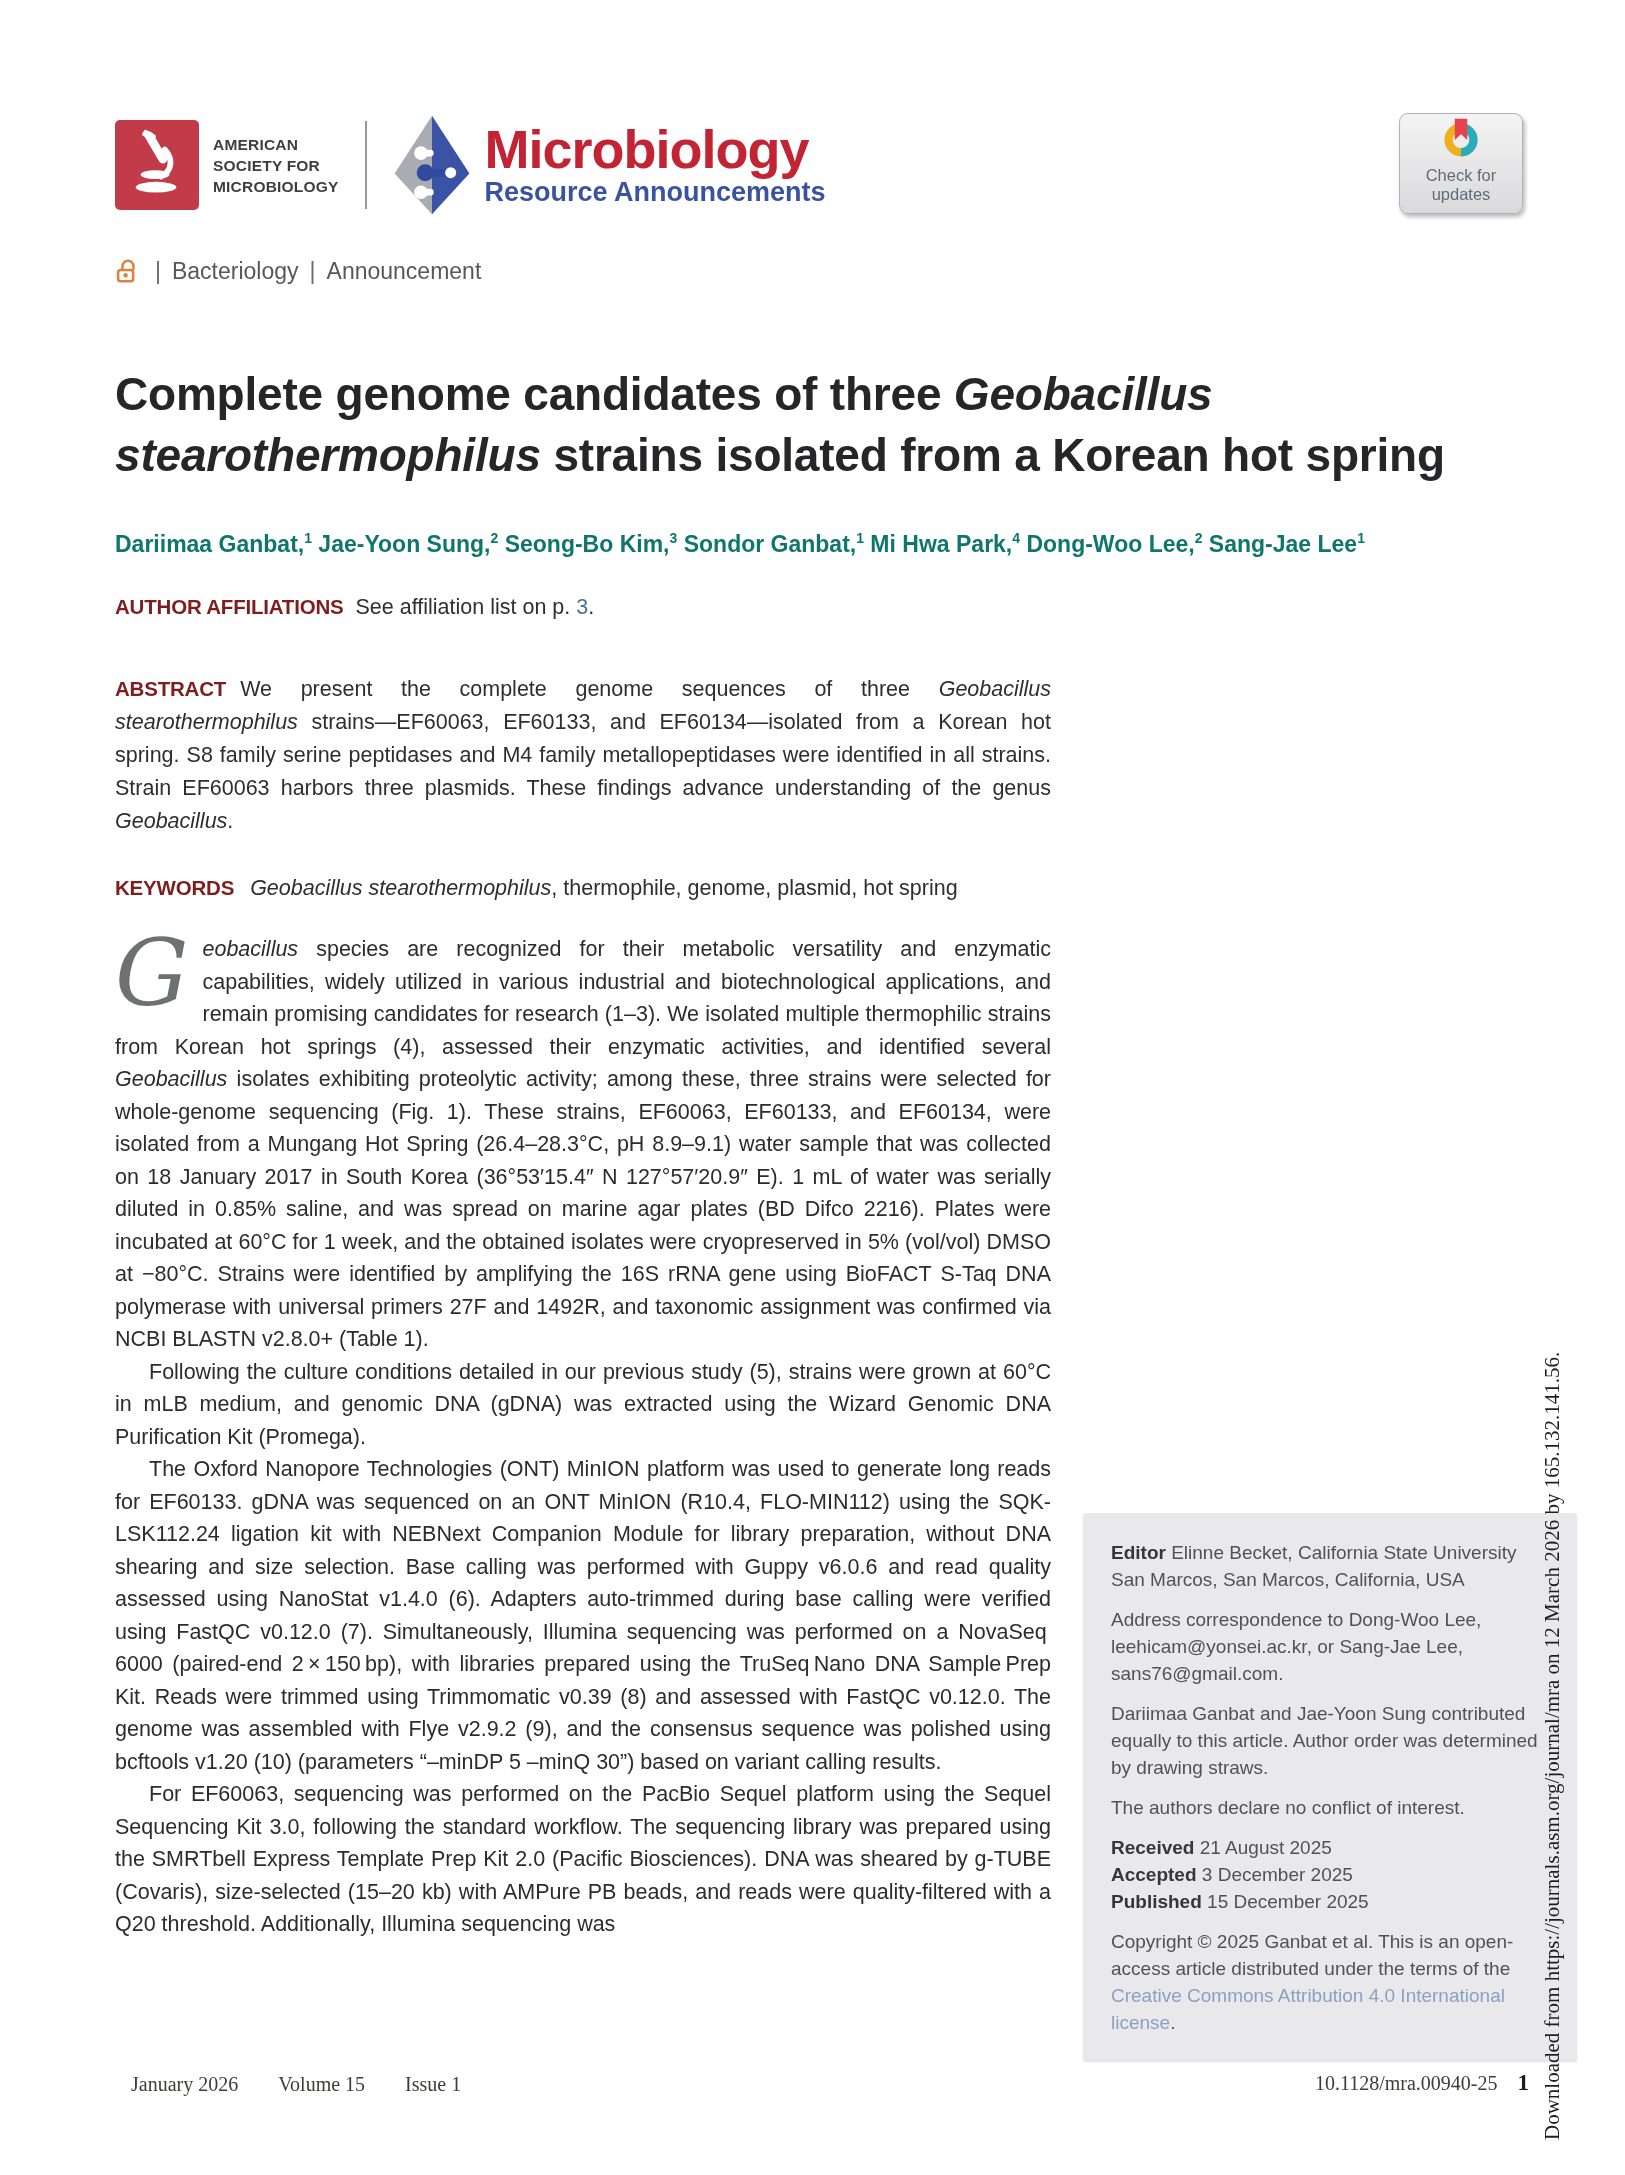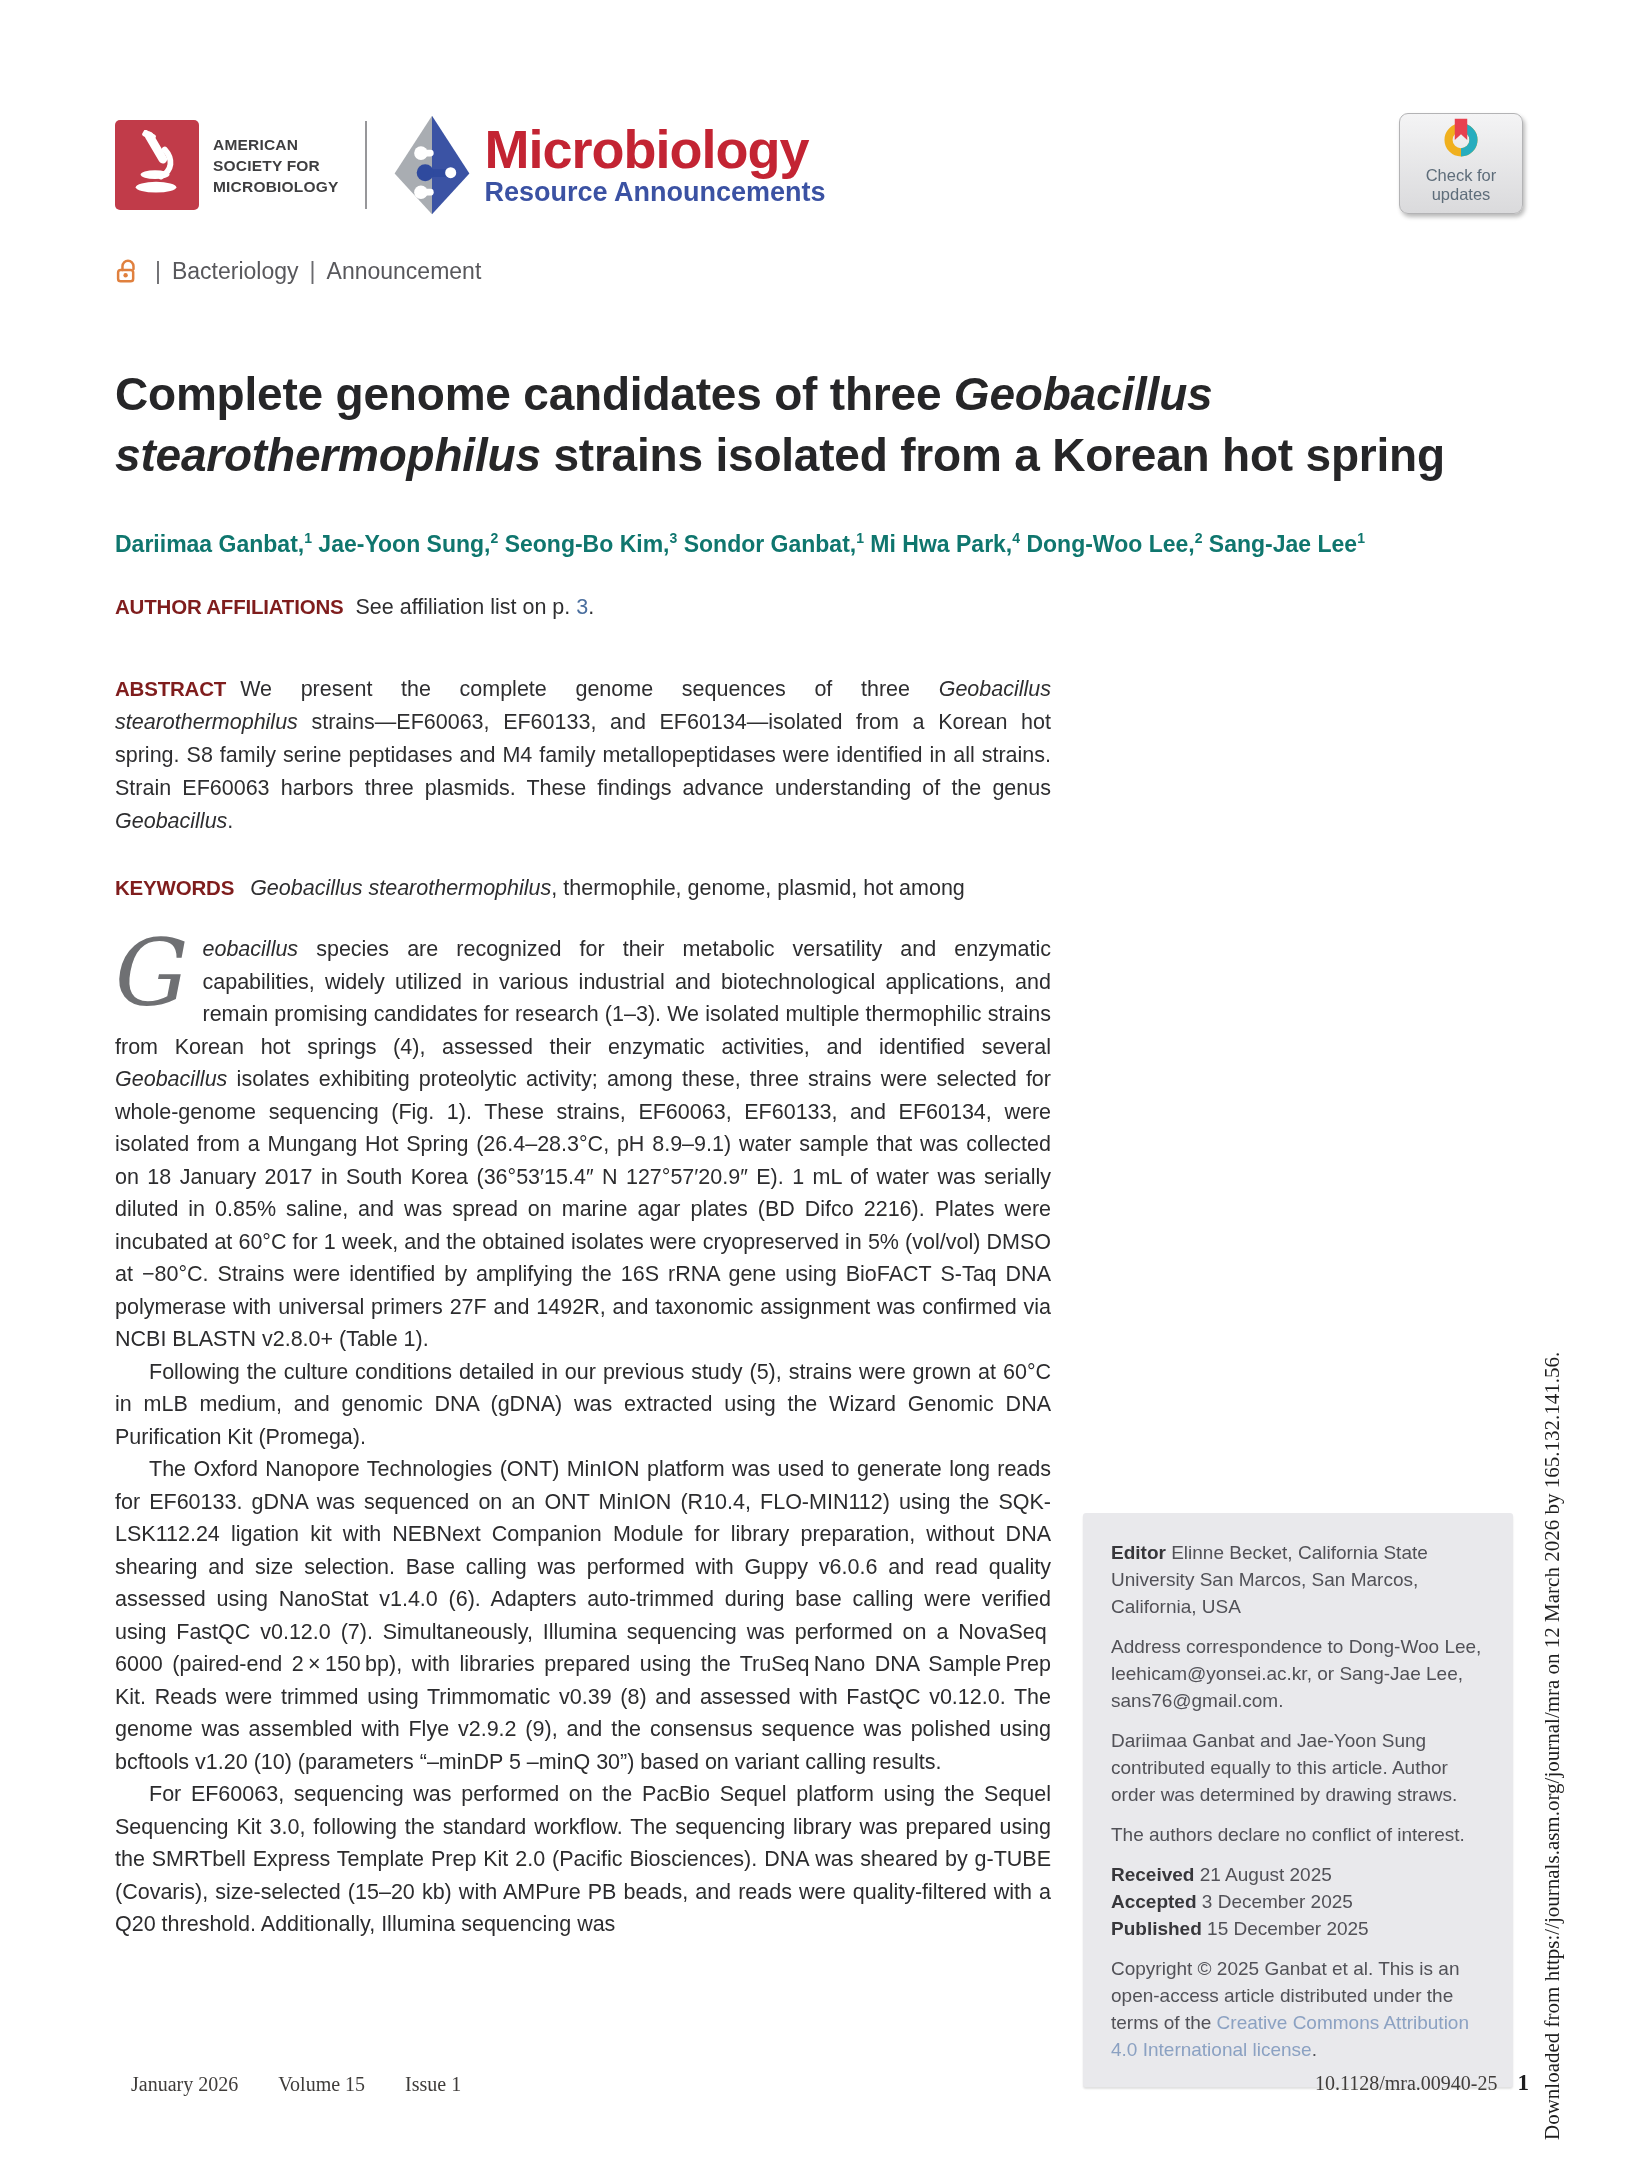--- a/index.html
+++ b/index.html
@@ -51,21 +51,21 @@
   .keywords .lbl-red{font-size:20.5px;margin-right:16px;}
   .bodyp{font-size:21.5px;line-height:32.5px;text-align:justify;color:#2c2c2e;margin:0;}
   .bodyp.indent{text-indent:34px;}
   .dropcap{
     float:left;font-family:"DejaVu Serif", serif;font-style:italic;font-weight:normal;
     font-size:92px;line-height:70px;color:#6f7073;margin:6px 14px 0 0;
   }
 
   
   .side-box{
-    position:absolute;left:1083px;top:1513px;width:430px;box-sizing:border-box;
+    position:absolute;left:1083px;top:1513px;width:494px;box-sizing:border-box;
     background:#e9e9ec;border-radius:3px;padding:26px 28px 24px 28px;
     font-size:19px;line-height:27px;color:#515157;
     box-shadow:0 2px 2px rgba(0,0,0,.12);
   }
   .side-box p{margin:0 0 13px 0;}
   .side-box p:last-child{margin-bottom:0;}
   .side-box b{color:#37373b;}
   .cc-link{color:#8ba1c2;cursor:pointer;}
 
   
@@ -153,21 +153,21 @@
 
 <div class="authors"><span>Dariimaa Ganbat,</span><sup>1</sup><span> Jae-Yoon Sung,</span><sup>2</sup><span> Seong-Bo Kim,</span><sup>3</sup><span> Sondor Ganbat,</span><sup>1</sup><span> Mi Hwa Park,</span><sup>4</sup><span> Dong-Woo Lee,</span><sup>2</sup><span> Sang-Jae Lee</span><sup>1</sup></div>
 
 <div class="affiliations">
   <span class="lbl-red">AUTHOR AFFILIATIONS</span><span>See affiliation list on p. </span><span class="pg-link">3</span><span>.</span>
 </div>
 
 <div class="col">
   <p class="abstract"><span class="lbl-red">ABSTRACT</span><span><span>We present the complete genome sequences of three </span><span class="it">Geobacillus stearothermophilus</span><span> strains—EF60063, EF60133, and EF60134—isolated from a Korean hot spring. S8 family serine peptidases and M4 family metallopeptidases were identified in all strains. Strain EF60063 harbors three plasmids. These findings advance understanding of the genus </span><span class="it">Geobacillus</span><span>.</span></span></p>
 
-  <p class="keywords"><span class="lbl-red">KEYWORDS</span><span><span class="it">Geobacillus stearothermophilus</span><span>, thermophile, genome, plasmid, hot among</span></span></p>
+  <p class="keywords"><span class="lbl-red">KEYWORDS</span><span><span class="it">Geobacillus stearothermophilus</span><span>, thermophile, genome, plasmid, hot spring</span></span></p>
 
   <p class="bodyp"><span class="dropcap">G</span><span><span class="it">eobacillus</span><span> species are recognized for their metabolic versatility and enzymatic capabilities, widely utilized in various industrial and biotechnological applications, and remain promising candidates for research (1–3). We isolated multiple thermophilic strains from Korean hot springs (4), assessed their enzymatic activities, and identified several </span><span class="it">Geobacillus</span><span> isolates exhibiting proteolytic activity; among these, three strains were selected for whole-genome sequencing (Fig. 1). These strains, EF60063, EF60133, and EF60134, were isolated from a Mungang Hot Spring (26.4–28.3°C, pH 8.9–9.1) water sample that was collected on 18 January 2017 in South Korea (36°53′15.4″ N 127°57′20.9″ E). 1 mL of water was serially diluted in 0.85% saline, and was spread on marine agar plates (BD Difco 2216). Plates were incubated at 60°C for 1 week, and the obtained isolates were cryopreserved in 5% (vol/vol) DMSO at −80°C. Strains were identified by amplifying the 16S rRNA gene using BioFACT S-Taq DNA polymerase with universal primers 27F and 1492R, and taxonomic assignment was confirmed via NCBI BLASTN v2.8.0+ (Table 1).</span></span></p>
   <p class="bodyp indent"><span><span>Following the culture conditions detailed in our previous study (5), strains were grown at 60°C in mLB medium, and genomic DNA (gDNA) was extracted using the Wizard Genomic DNA Purification Kit (Promega).</span></span></p>
   <p class="bodyp indent"><span><span>The Oxford Nanopore Technologies (ONT) MinION platform was used to generate long reads for EF60133. gDNA was sequenced on an ONT MinION (R10.4, FLO-MIN112) using the SQK-LSK112.24 ligation kit with NEBNext Companion Module for library preparation, without DNA shearing and size selection. Base calling was performed with Guppy v6.0.6 and read quality assessed using NanoStat v1.4.0 (6). Adapters auto-trimmed during base calling were verified using FastQC v0.12.0 (7). Simultaneously, Illumina sequencing was performed on a NovaSeq 6000 (paired-end 2 × 150 bp), with libraries prepared using the TruSeq Nano DNA Sample Prep Kit. Reads were trimmed using Trimmomatic v0.39 (8) and assessed with FastQC v0.12.0. The genome was assembled with Flye v2.9.2 (9), and the consensus sequence was polished using bcftools v1.20 (10) (parameters “–minDP 5 –minQ 30”) based on variant calling results.</span></span></p>
   <p class="bodyp indent"><span><span>For EF60063, sequencing was performed on the PacBio Sequel platform using the Sequel Sequencing Kit 3.0, following the standard workflow. The sequencing library was prepared using the SMRTbell Express Template Prep Kit 2.0 (Pacific Biosciences). DNA was sheared by g-TUBE (Covaris), size-selected (15–20 kb) with AMPure PB beads, and reads were quality-filtered with a Q20 threshold. Additionally, Illumina sequencing was</span></span></p>
 </div>
 
 <div class="side-box">
   <p><b>Editor</b><span> Elinne Becket, California State University San Marcos, San Marcos, California, USA</span></p>
   <p>Address correspondence to Dong-Woo Lee, leehicam@yonsei.ac.kr, or Sang-Jae Lee, sans76@gmail.com.</p>

